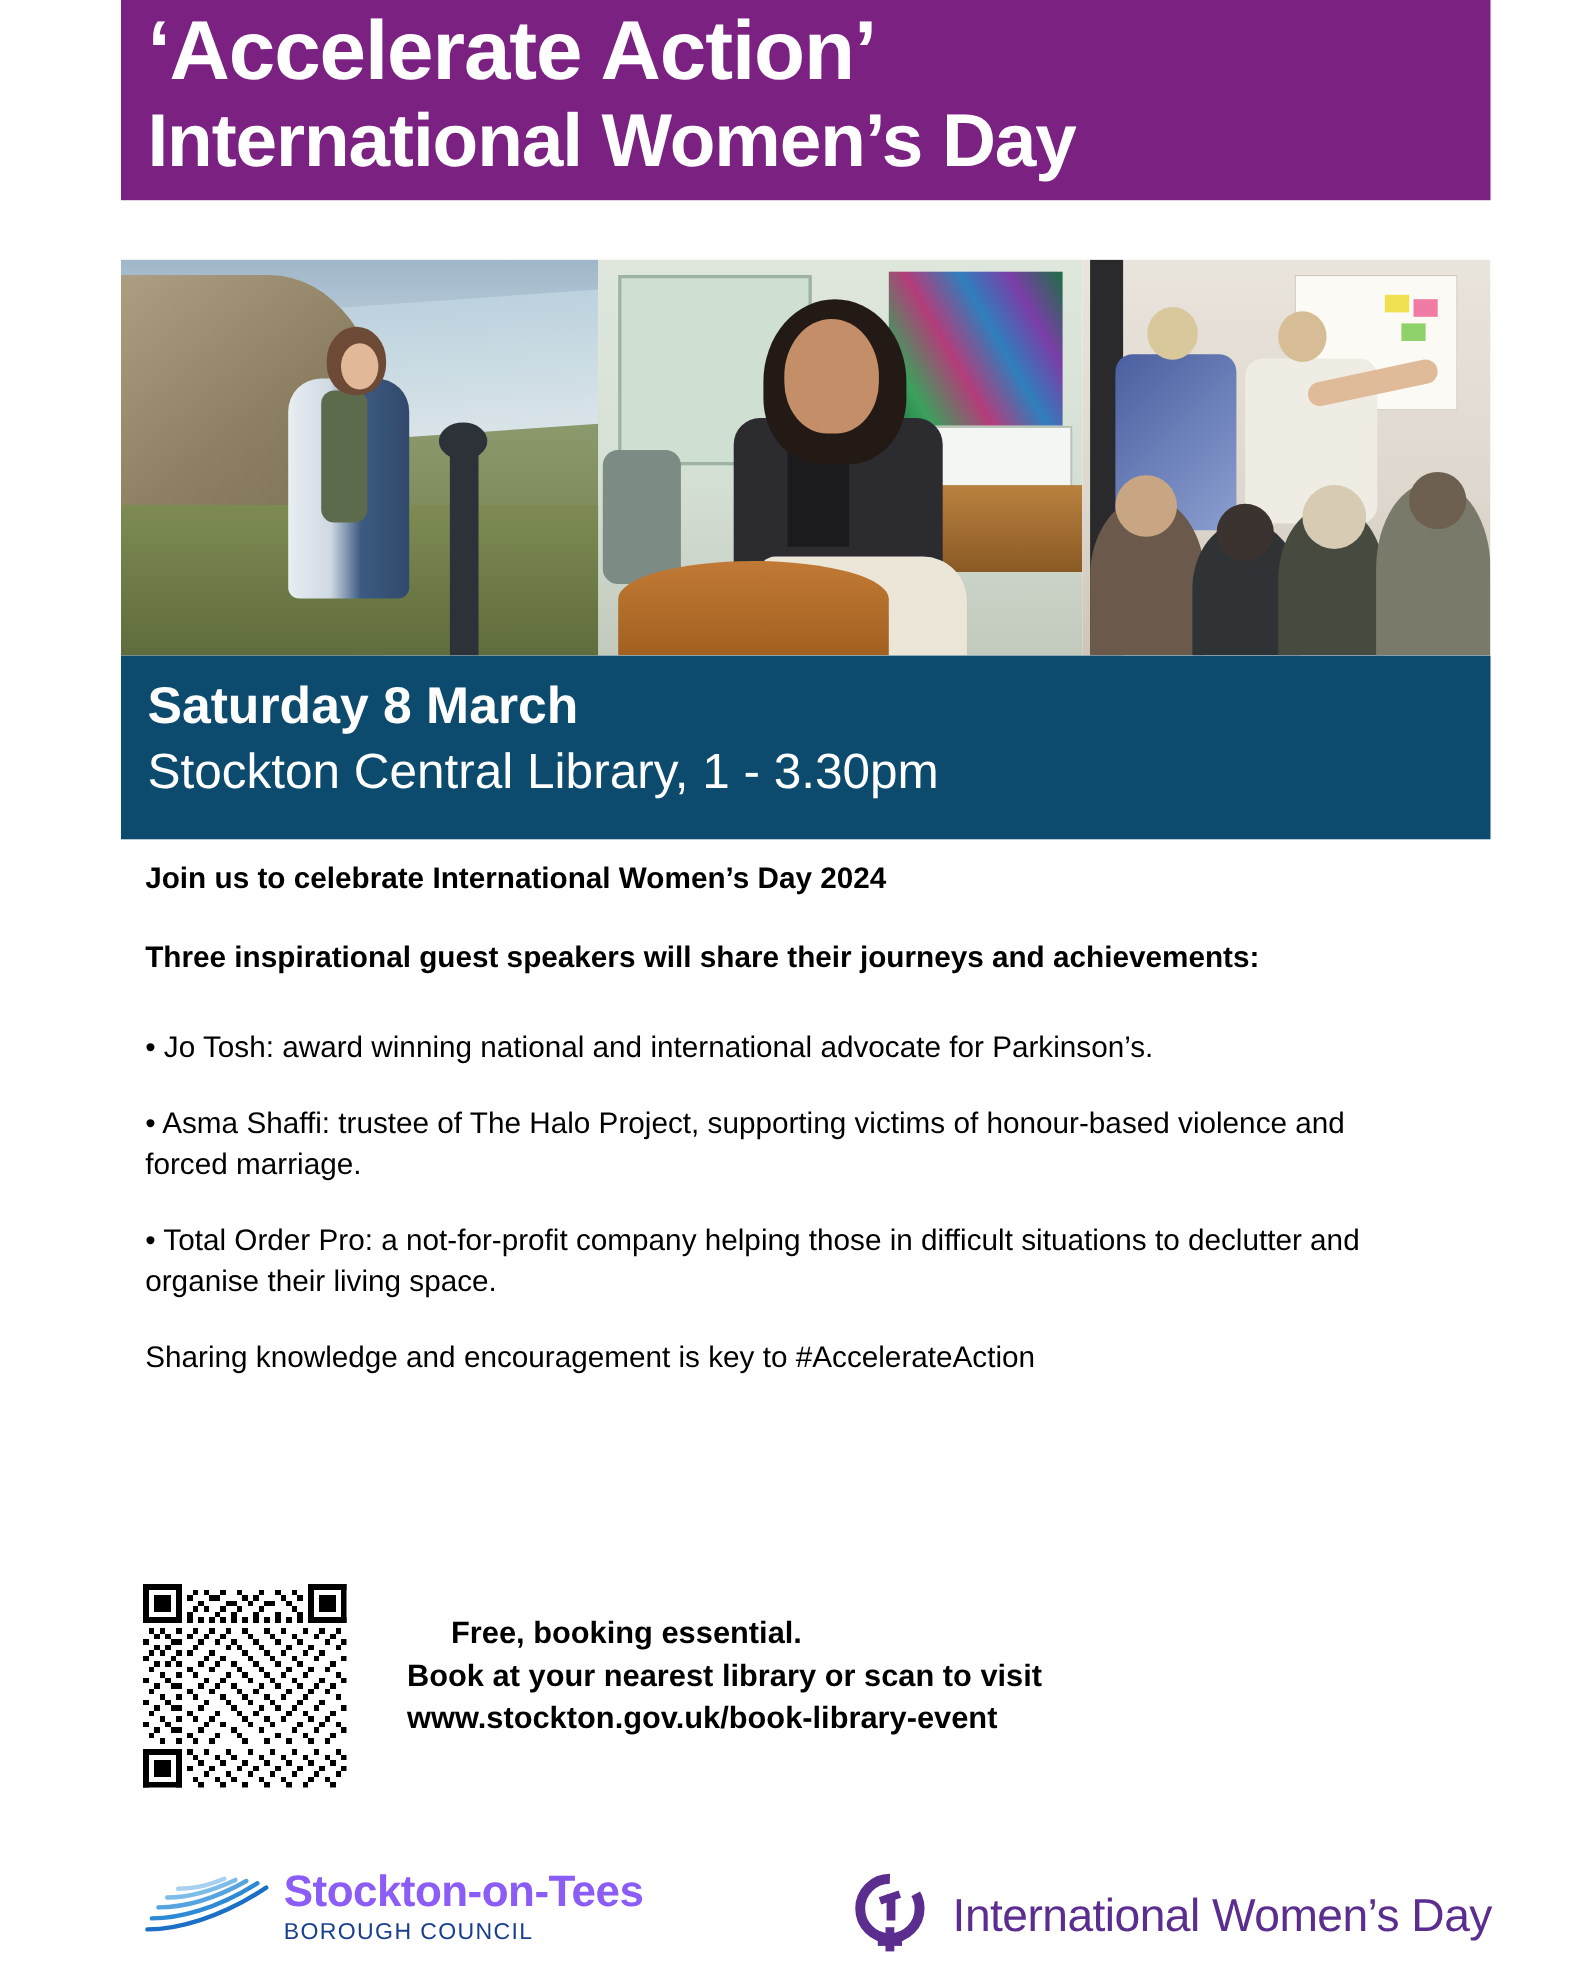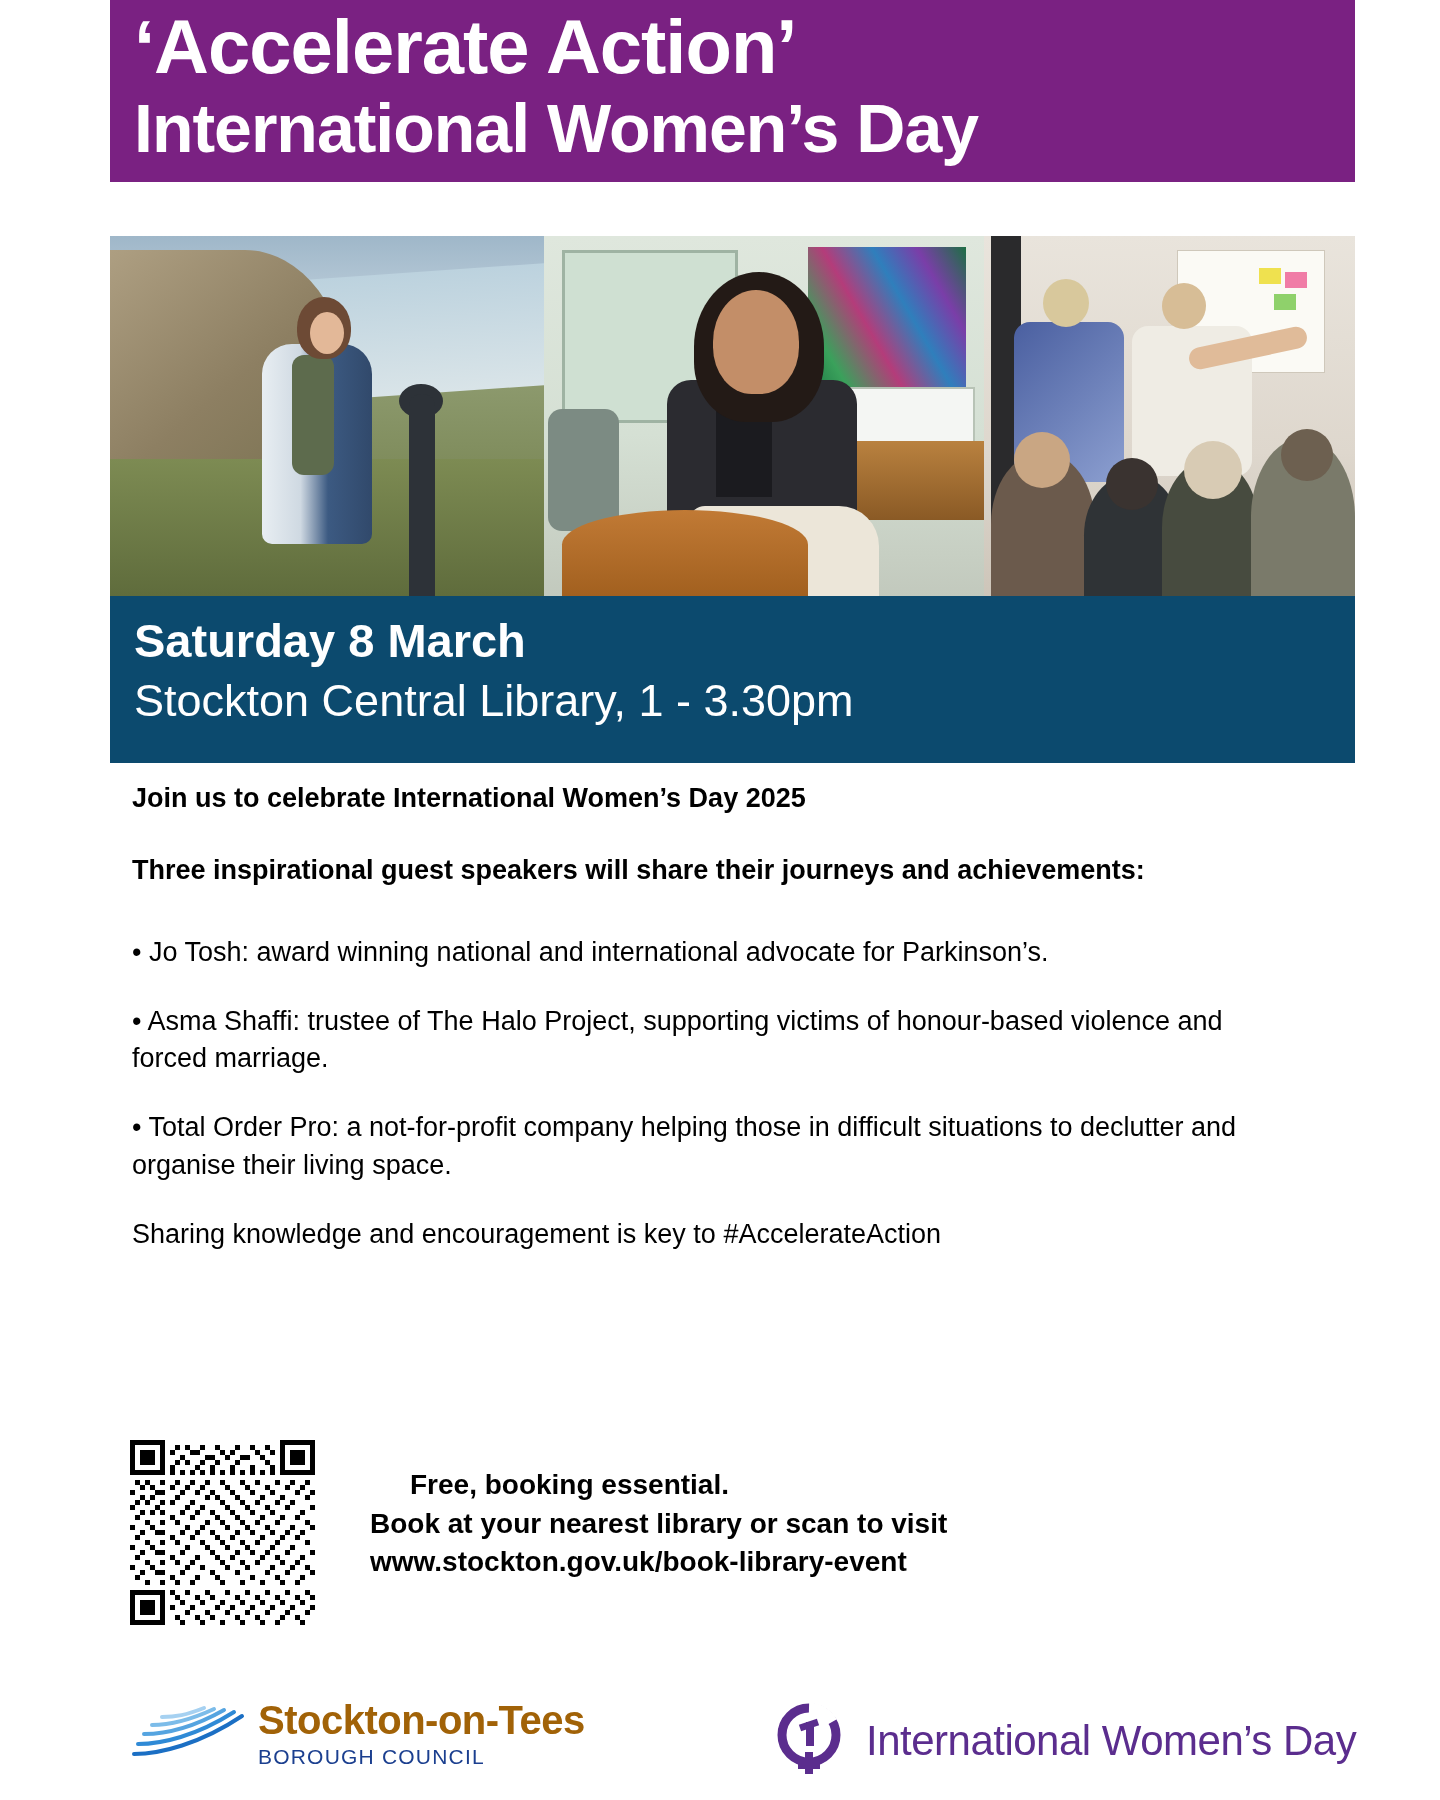--- a/index.html
+++ b/index.html
@@ -296,21 +296,21 @@
     left: 130px;
     top: 0;
     display: flex;
     align-items: flex-start;
   }
   .swoosh { width: 118px; height: 62px; flex: 0 0 auto; }
   .stockton-words { margin-left: 10px; }
   .stockton-name {
     font-size: 40px;
     font-weight: bold;
-    color: #a16207;
+    color: #8b5cf6;
     line-height: 1.0;
     letter-spacing: -0.5px;
   }
   .stockton-sub {
     font-size: 21px;
     color: #1b3f8f;
     letter-spacing: 1.2px;
     margin-top: 5px;
   }
   .logo-iwd {
@@ -384,21 +384,21 @@
       <div class="p3-headD"></div>
     </div>
   </div>
 
   <div class="pink-band">
     <div class="pink-line1">Saturday 8 March</div>
     <div class="pink-line2">Stockton Central Library, 1 - 3.30pm</div>
   </div>
 
   <div class="body-copy">
-    <p class="intro">Join us to celebrate International Women’s Day 2025</p>
+    <p class="intro">Join us to celebrate International Women’s Day 2024</p>
     <p class="speakers-lead">Three inspirational guest speakers will share their journeys and achievements:</p>
     <p class="bullet">• Jo Tosh: award winning national and international advocate for Parkinson’s.</p>
     <p class="bullet">• Asma Shaffi: trustee of The Halo Project, supporting victims of honour-based violence and forced marriage.</p>
     <p class="bullet">• Total Order Pro: a not-for-profit company helping those in difficult situations to declutter and organise their living space.</p>
     <p class="closing">Sharing knowledge and encouragement is key to #AccelerateAction</p>
   </div>
 
   <div class="booking">
     <div class="qr">
       <svg width="185" height="185" viewBox="0 0 37 37" shape-rendering="crispEdges" aria-hidden="true">

